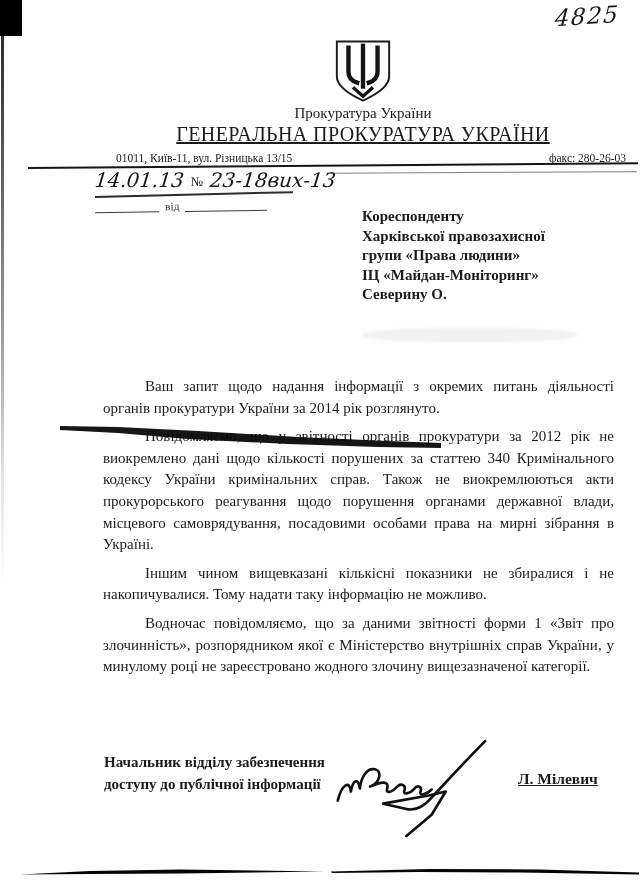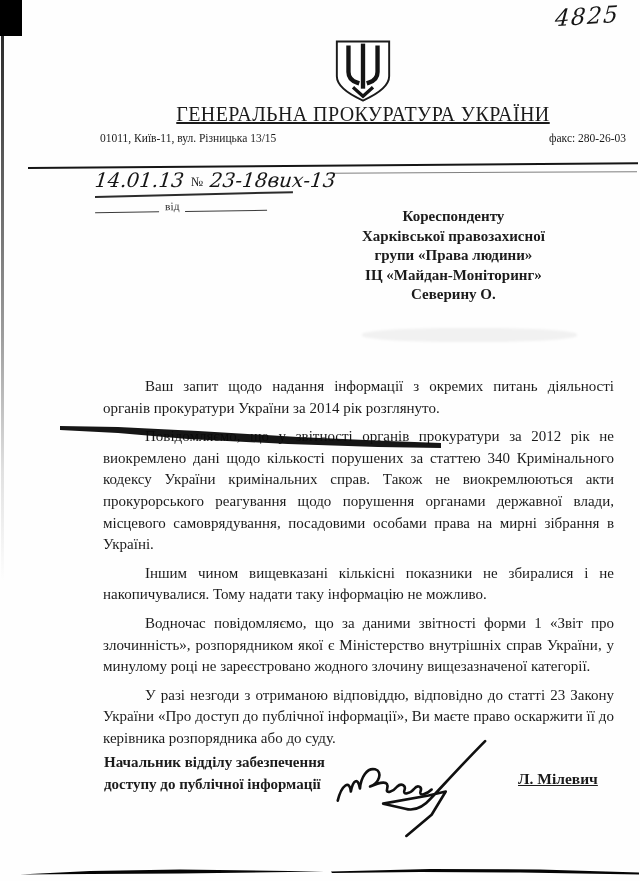--- a/index.html
+++ b/index.html
@@ -19,37 +19,37 @@
   
   .hand{font-family:"DejaVu Serif",serif;font-style:italic;color:#161616;}
   .corner-number{position:absolute;top:3px;right:20px;font-size:23px;letter-spacing:1.5px;
     transform:rotate(-4deg) skewX(-8deg);}
   
   .letterhead{position:absolute;left:100px;right:14px;top:40px;text-align:center;}
   .emblem{display:block;margin:0 auto;width:66px;height:62px;}
   .org-small{font-size:15px;margin-top:3px;}
   .org-main{font-size:20px;letter-spacing:.4px;margin-top:1px;white-space:nowrap;text-decoration:underline;}
   .addr-row{display:flex;justify-content:space-between;align-items:flex-end;
-    font-size:11.5px;margin-top:6px;}
+    font-size:11.5px;margin-top:6px;margin-left:16px;}
   .header-rule{position:absolute;left:28px;right:2px;top:167px;height:2.4px;background:#151515;
     transform:rotate(-0.45deg);transform-origin:left center;}
   .header-rule2{position:absolute;left:330px;right:3px;top:172px;height:1.2px;
     background:rgba(0,0,0,.5);transform:rotate(-0.3deg);}
   
   .reg-line{position:absolute;left:95px;top:168px;font-size:20px;white-space:nowrap;}
   .reg-line .hand{transform:skewX(-6deg);display:inline-block;}
   .no-label{font-size:13px;font-style:normal;margin:0 2px;vertical-align:1px;color:#222;}
   .reg-underline{position:absolute;left:95px;top:196px;width:198px;height:1.8px;background:#2c2c2c;
     transform:rotate(-1.4deg);transform-origin:left center;}
   .vid-row{position:absolute;left:95px;top:199px;display:flex;align-items:flex-end;gap:6px;
     font-size:11.5px;color:#333;transform:rotate(-0.8deg);}
   .blank-a{display:inline-block;width:64px;height:12px;border-bottom:1.4px solid #3a3a3a;}
   .blank-b{display:inline-block;width:82px;height:12px;border-bottom:1.4px solid #3a3a3a;}
   
-  .addressee{position:absolute;left:362px;top:207px;font-weight:bold;font-size:15px;line-height:19.6px;text-align:center;}
+  .addressee{position:absolute;left:362px;top:207px;font-weight:bold;font-size:15px;line-height:19.6px;}
   
   .body-text{position:absolute;left:103px;top:376px;width:511px;font-size:15px;line-height:21.6px;
     text-align:justify;}
   .body-text p{margin:0 0 7px 0;text-indent:42px;}
   
   .sig-title{position:absolute;left:104px;top:752px;width:246px;font-weight:bold;font-size:15px;line-height:21.5px;}
   .sig-svg{position:absolute;left:330px;top:734px;width:178px;height:106px;}
   .sig-name{position:absolute;left:518px;top:770px;font-weight:bold;font-size:15.5px;white-space:nowrap;text-decoration:underline;}
 </style>
 </head>
@@ -65,20 +65,21 @@
   <div class="letterhead">
     <svg class="emblem" viewBox="0 0 68 64">
       <path d="M7,1.5 h54 v36 q0,13 -27,25 q-27,-12 -27,-25 Z" fill="#ffffff" stroke="#1b1b1b" stroke-width="2"></path>
       <g fill="none" stroke="#141414" stroke-linecap="square">
         <path d="M19,8 v25 q0,8 9,11" stroke-width="4.5"></path>
         <path d="M49,8 v25 q0,8 -9,11" stroke-width="4.5"></path>
         <path d="M34,6 v42" stroke-width="4.5"></path>
         <path d="M25,50 l9,8 l9,-8" stroke-width="3.5"></path>
       </g>
     </svg>
+    <div class="org-small">Прокуратура України</div>
     <div class="org-main">ГЕНЕРАЛЬНА ПРОКУРАТУРА УКРАЇНИ</div>
     <div class="addr-row">
       <span>01011, Київ-11, вул. Різницька 13/15</span>
       <span>факс: 280-26-03</span>
     </div>
   </div>
   <div class="header-rule"></div>
   <div class="header-rule2"></div>
 
   <div class="reg-line">
@@ -100,21 +101,20 @@
     <div>ІЦ «Майдан-Моніторинг»</div>
     <div>Северину О.</div>
   </div>
   <div class="smear"></div>
 
   <div class="body-text">
     <p>Ваш запит щодо надання інформації з окремих питань діяльності органів прокуратури України за 2014 рік розглянуто.</p>
     <p>Повідомляємо, що у звітності органів прокуратури за 2012 рік не виокремлено дані щодо кількості порушених за статтею 340 Кримінального кодексу України кримінальних справ. Також не виокремлюються акти прокурорського реагування щодо порушення органами державної влади, місцевого самоврядування, посадовими особами права на мирні зібрання в Україні.</p>
     <p>Іншим чином вищевказані кількісні показники не збиралися і не накопичувалися. Тому надати таку інформацію не можливо.</p>
     <p>Водночас повідомляємо, що за даними звітності форми 1 «Звіт про злочинність», розпорядником якої є Міністерство внутрішніх справ України, у минулому році не зареєстровано жодного злочину вищезазначеної категорії.</p>
-    <p>У разі незгоди з отриманою відповіддю, відповідно до статті 23 Закону України «Про доступ до публічної інформації», Ви  маєте право оскаржити її до керівника розпорядника або до суду.</p>
   </div>
 
   <svg class="smudge-svg" viewBox="0 0 385 30" preserveAspectRatio="none">
     <polygon points="2,5 60,6 140,10 240,16 330,20 383,22 383,27 320,26 230,23 130,18 60,12 2,9" fill="#090909" opacity="0.95"></polygon>
   </svg>
 
   <div class="sig-title">Начальник відділу забезпечення доступу до публічної інформації</div>
   <svg class="sig-svg" viewBox="0 0 175 105">
     <g fill="none" stroke="#101010" stroke-width="2.6" stroke-linecap="round" stroke-linejoin="round">
       <path d="M7,66 C11,50 19,45 20,57 C22,46 27,42 29,54 C30,43 36,33 44,35 C52,37 48,49 39,52 C50,47 58,46 56,54 C54,60 62,57 66,52 C70,48 75,51 73,56 C71,61 79,59 83,54 C86,50 91,52 89,57 C87,62 95,60 100,55"></path>

